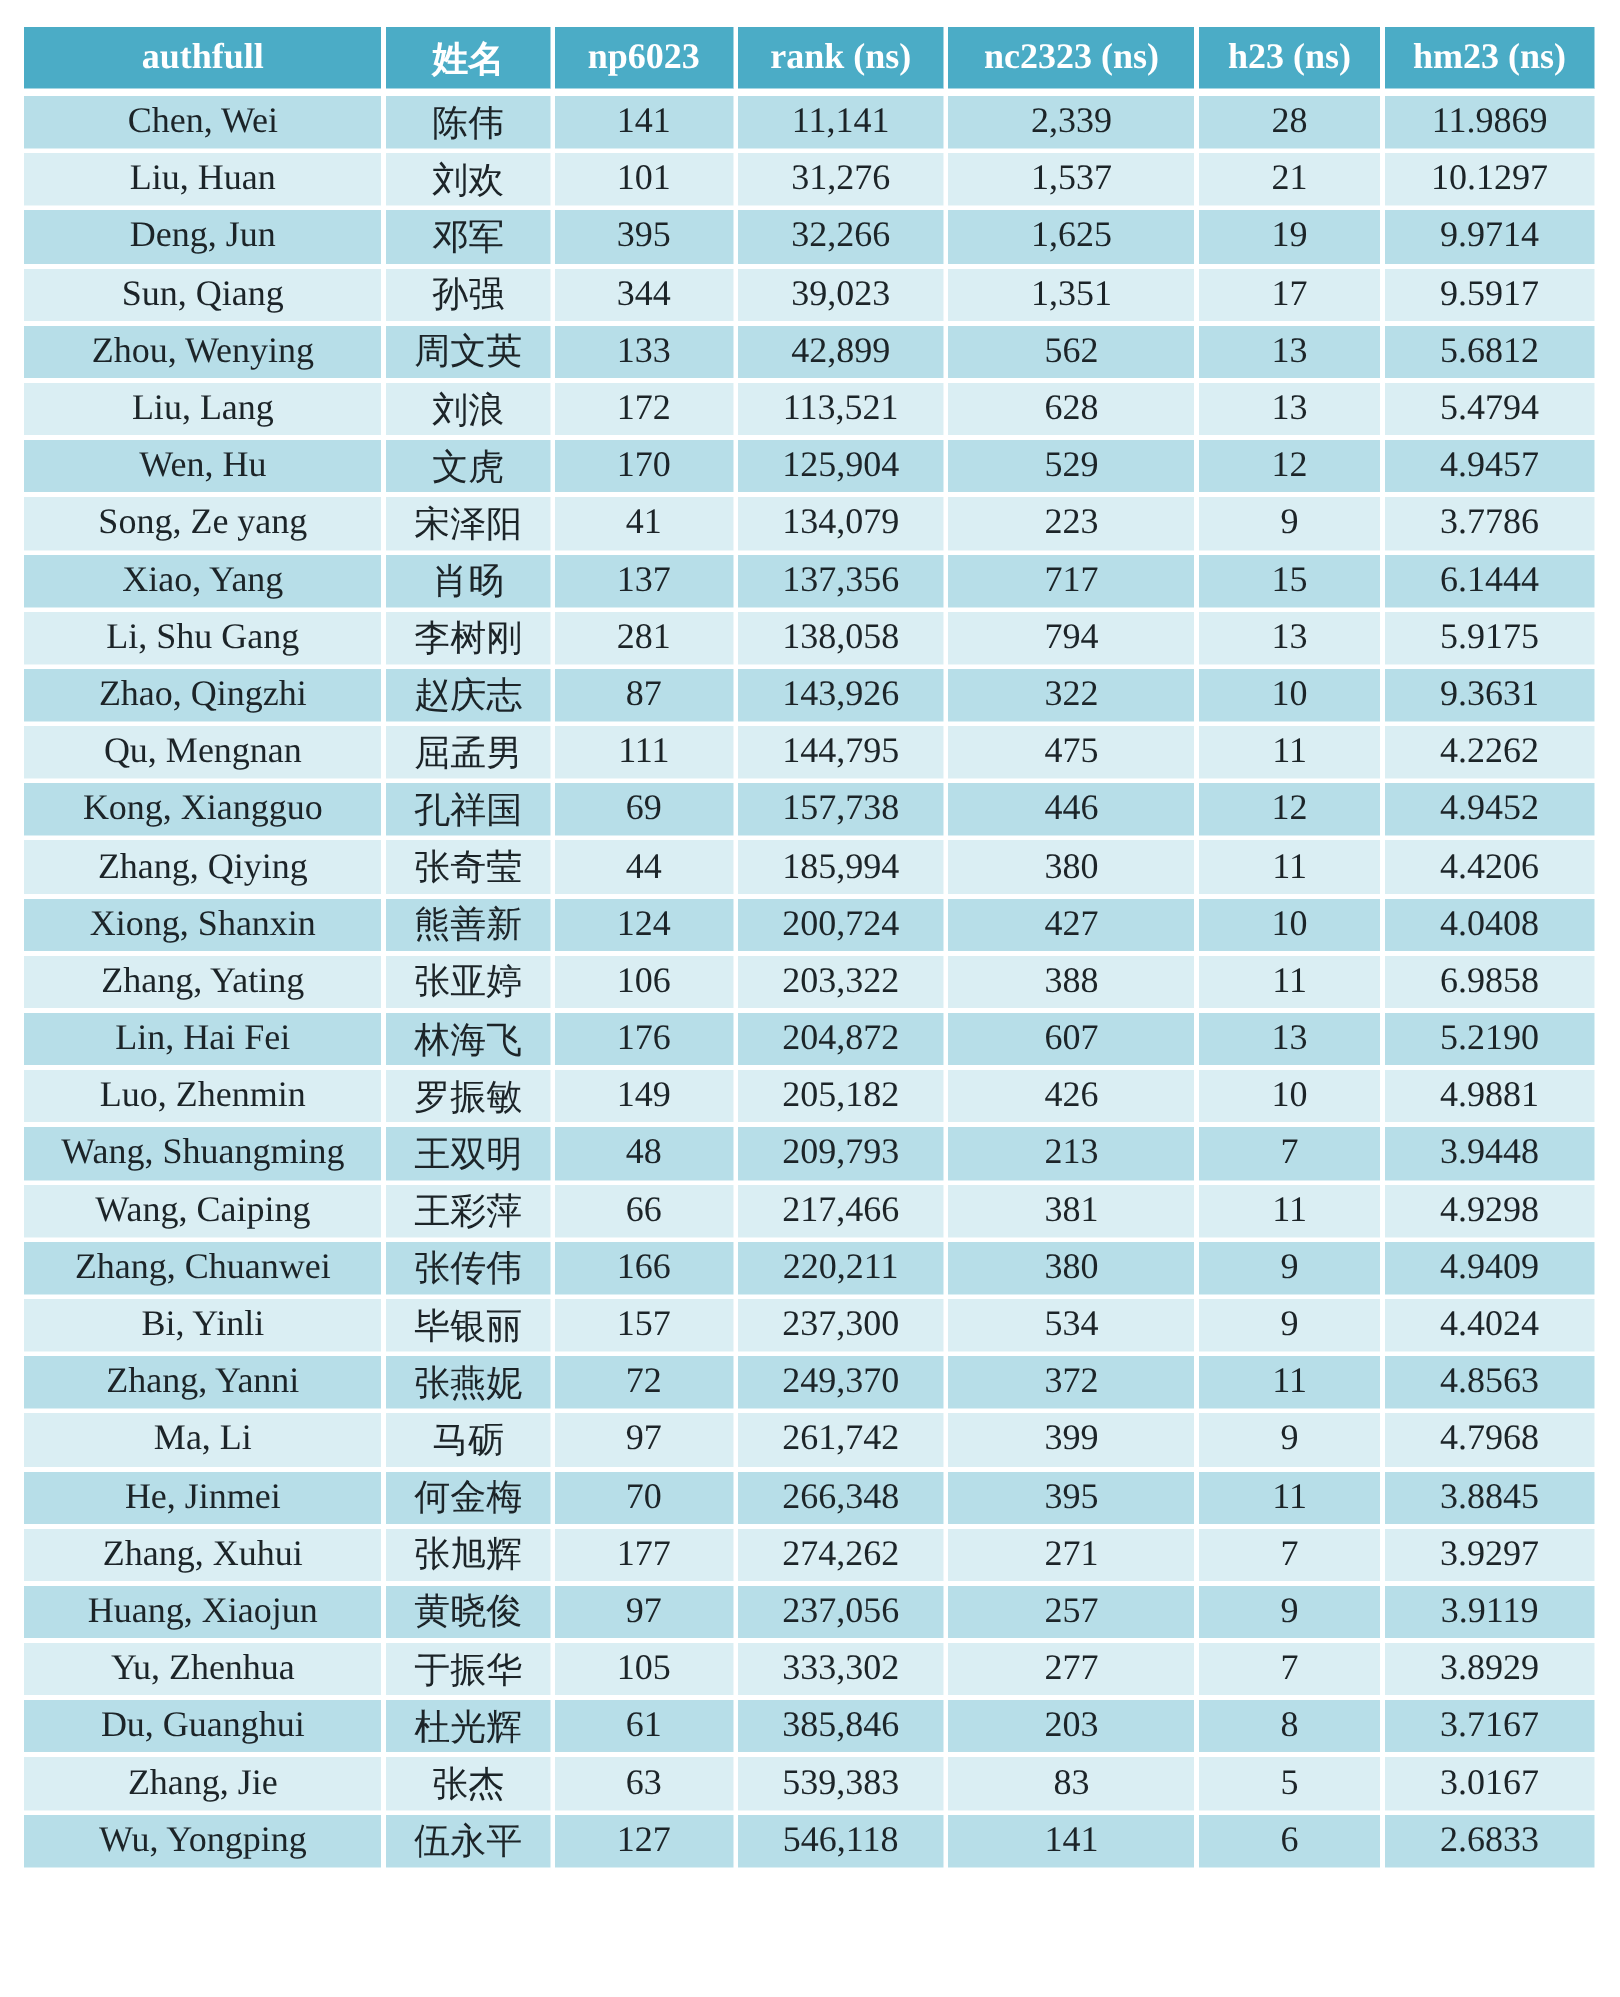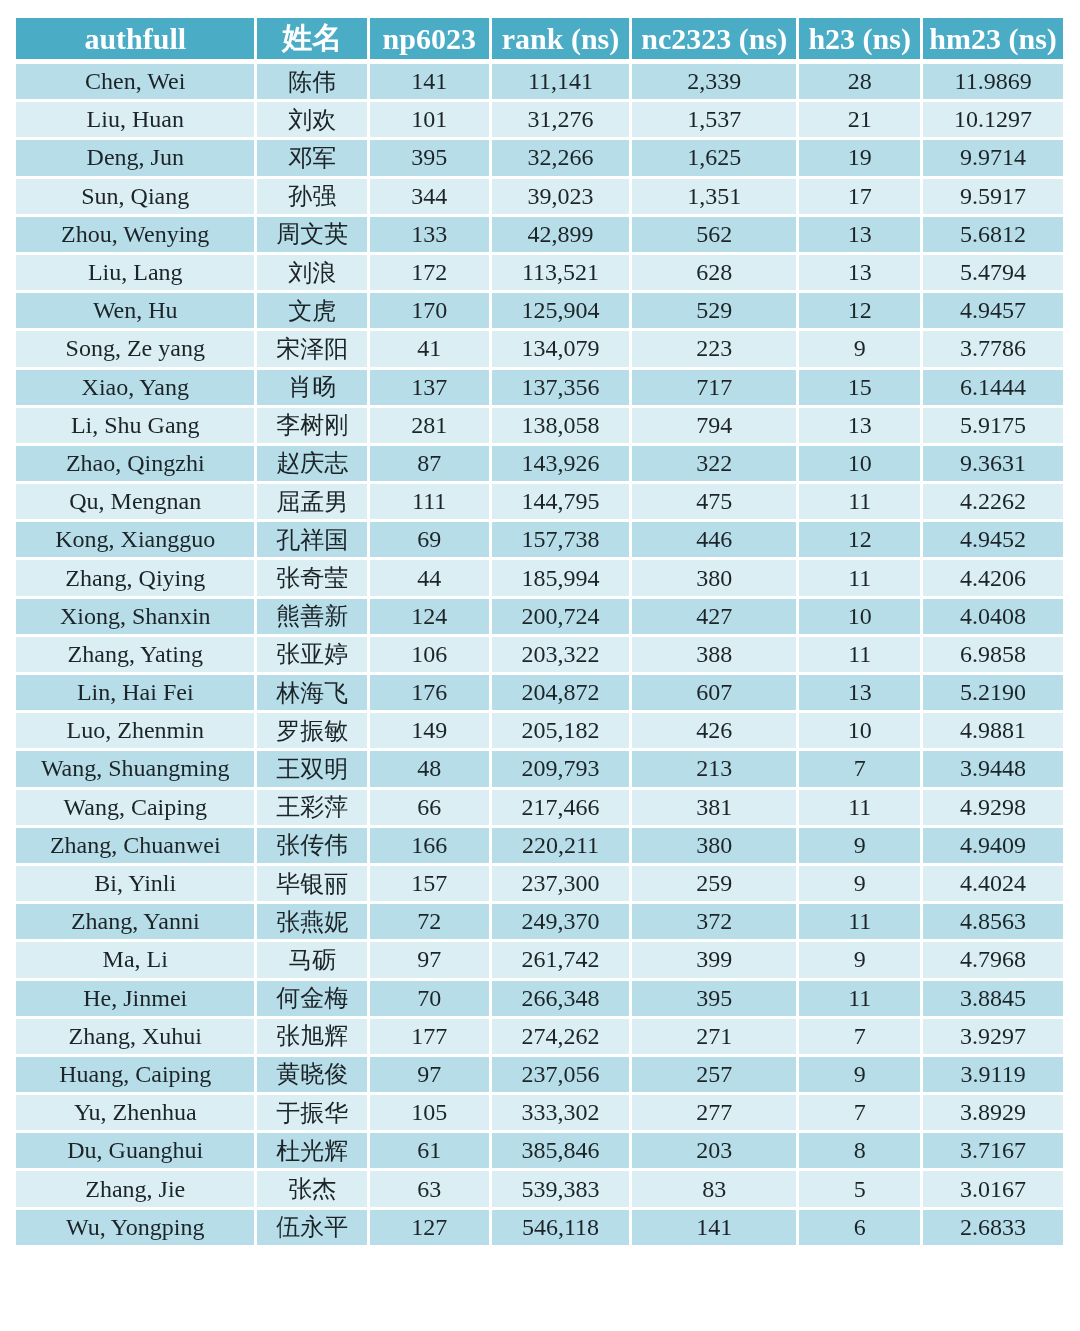--- a/index.html
+++ b/index.html
@@ -28,21 +28,21 @@
     text-align: center;
     vertical-align: middle;
     padding: 0 2px;
     overflow: hidden;
     white-space: nowrap;
   }
   table.metrics thead th {
     background: var(--header-bg, #4BACC6);
     color: var(--header-text, #ffffff);
     font-weight: bold;
-    font-size: 30px;
+    font-size: 24px;
     height: 41px;
     border-bottom-width: 5px;
   }
   table.metrics tbody td {
     font-size: 24px;
     color: var(--body-text, #1c2428);
     height: 35.2px;
   }
   table.metrics tbody tr:nth-child(odd) td {
     background: var(--row-odd, #B7DEE8);
@@ -272,21 +272,21 @@
           <td>220,211</td>
           <td>380</td>
           <td>9</td>
           <td>4.9409</td>
         </tr>
         <tr>
           <td>Bi, Yinli</td>
           <td>毕银丽</td>
           <td>157</td>
           <td>237,300</td>
-          <td>259</td>
+          <td>534</td>
           <td>9</td>
           <td>4.4024</td>
         </tr>
         <tr>
           <td>Zhang, Yanni</td>
           <td>张燕妮</td>
           <td>72</td>
           <td>249,370</td>
           <td>372</td>
           <td>11</td>
@@ -313,21 +313,21 @@
         <tr>
           <td>Zhang, Xuhui</td>
           <td>张旭辉</td>
           <td>177</td>
           <td>274,262</td>
           <td>271</td>
           <td>7</td>
           <td>3.9297</td>
         </tr>
         <tr>
-          <td>Huang, Caiping</td>
+          <td>Huang, Xiaojun</td>
           <td>黄晓俊</td>
           <td>97</td>
           <td>237,056</td>
           <td>257</td>
           <td>9</td>
           <td>3.9119</td>
         </tr>
         <tr>
           <td>Yu, Zhenhua</td>
           <td>于振华</td>

